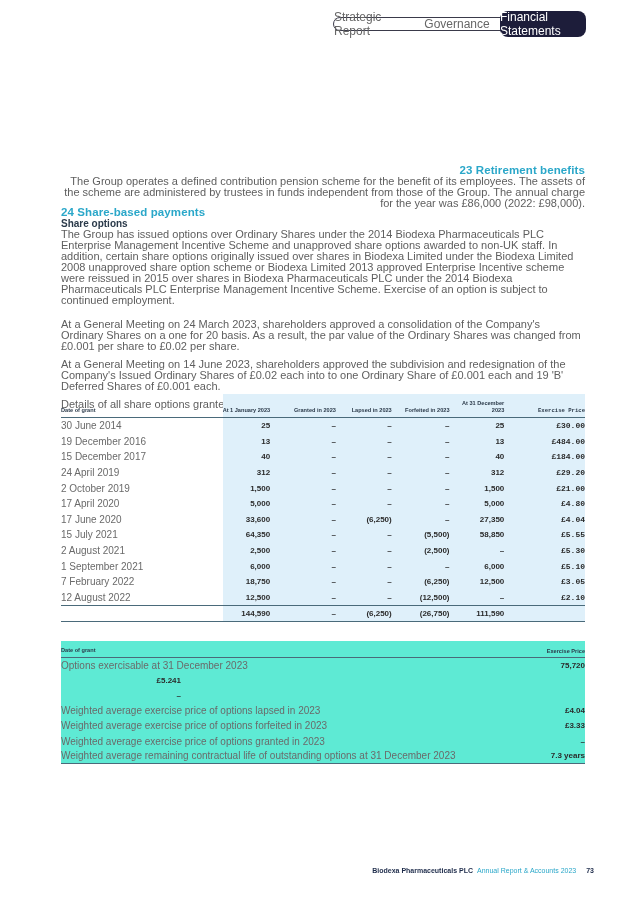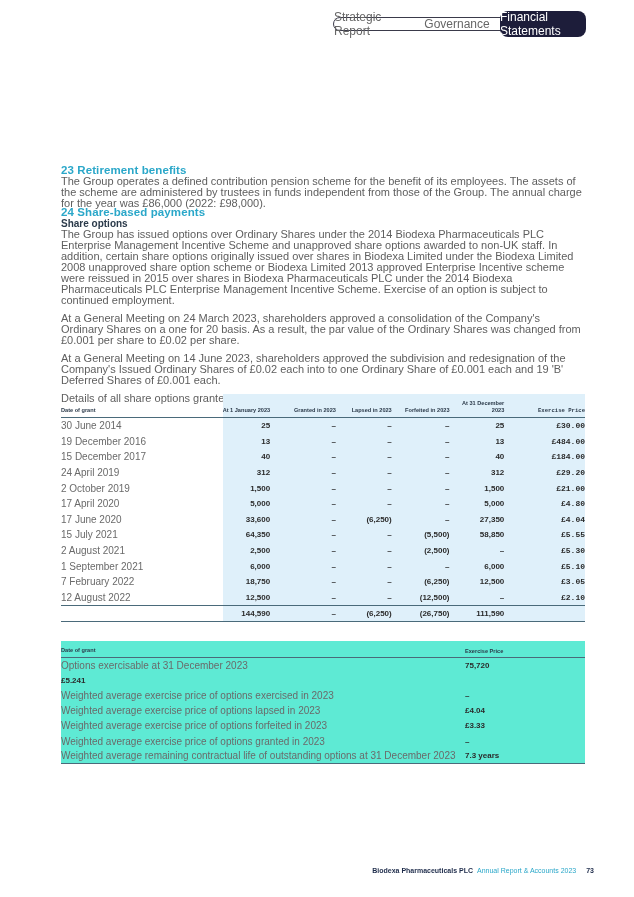--- a/index.html
+++ b/index.html
@@ -15,39 +15,39 @@
   .topnav .n1 { width: 80px; }
   .topnav .n2 { width: 86px; }
   .topnav .n3 { flex: 1; background: #1d1d3a; color: #fff; border-radius: 8px; margin-right: -1px; height: 26px; }
 
   .content { position: absolute; left: 61px; width: 524px; }
 
   h2.sec { color: #2aa7c9; font-size: 11.5px; font-weight: bold; letter-spacing: 0.1px; }
   h3.sub { color: #2b3a4a; font-size: 10px; font-weight: bold; }
   p.body { font-size: 11px; line-height: 11px; color: #5e5e5e; }
 
-  #sec23 { top: 164px; }
+  #sec23 { top: 164px; text-align: right; }
   #sec24 { top: 206px; }
 
   .tbl { position: absolute; left: 61px; width: 524px; font-size: 8px; }
   .tbl .shade { position: absolute; top: 0; bottom: 0; left: 162px; right: 0; background: #dff0fa; }
   .row { position: relative; display: flex; align-items: center; height: 15.6px; }
   .row .c0 { width: 162px; color: #6a6a6a; font-size: 10px; }
   .row .cn { text-align: right; font-weight: bold; color: #2b2b2b; font-size: 8px; }
   .w1 { width: 48px; } .w2 { width: 66px; } .w3 { width: 56px; } .w4 { width: 58px; } .w5 { width: 55px; } .w6 { width: 81px; font-family: Liberation Mono, monospace; }
   .hdr { height: 24px; align-items: flex-end; padding-bottom: 3px; border-bottom: 1.5px solid #4a6a7a; }
   .hdr .c0, .hdr .cn { font-size: 5.6px; font-weight: bold; color: #2b3a4a; line-height: 7px; }
   .total { border-top: 1.5px solid #4a6a7a; border-bottom: 1.5px solid #4a6a7a; height: 17px; }
 
   #tbl1 { top: 394px; }
   #tbl2 { top: 641px; background: #5eead4; }
   #tbl2 .row { height: 15.1px; }
   #tbl2 .hdr { height: 17px; }
   #tbl2 .c0 { flex: 1; }
-  #tbl2 .cv { width: 120px; text-align: left; font-weight: bold; color: #2b2b2b; }
+  #tbl2 .cv { width: 120px; text-align: right; font-weight: bold; color: #2b2b2b; }
   #tbl2 .hdr .cv { font-size: 5.6px; color: #2b3a4a; }
   #tbl2 .last { border-bottom: 1.5px solid #4a6a7a; }
 
   .footer { position: absolute; top: 867px; right: 40px; font-size: 7px; display: flex; gap: 4px; }
   .footer .co { color: #1d2b4a; font-weight: bold; }
   .footer .rep { color: #2aa7c9; }
   .footer .pg { color: #1d2b4a; font-weight: bold; margin-left: 6px; }
 </style>
 </head>
 <body>
@@ -60,21 +60,21 @@
 
 <section class="content" id="sec23">
   <h2 class="sec">23  Retirement benefits</h2>
   <p class="body">The Group operates a defined contribution pension scheme for the benefit of its employees. The assets of the scheme are administered by trustees in funds independent from those of the Group. The annual charge for the year was £86,000 (2022: £98,000).</p>
 </section>
 
 <section class="content" id="sec24">
   <h2 class="sec">24  Share-based payments</h2>
   <h3 class="sub">Share options</h3>
   <p class="body">The Group has issued options over Ordinary Shares under the 2014 Biodexa Pharmaceuticals PLC Enterprise Management Incentive Scheme and unapproved share options awarded to non-UK staff. In addition, certain share options originally issued over shares in Biodexa Limited under the Biodexa Limited 2008 unapproved share option scheme or Biodexa Limited 2013 approved Enterprise Incentive scheme were reissued in 2015 over shares in Biodexa Pharmaceuticals PLC under the 2014 Biodexa Pharmaceuticals PLC Enterprise Management Incentive Scheme. Exercise of an option is subject to continued employment.</p>
-  <p class="body" style="margin-top:7px">At a General Meeting on 24 March 2023, shareholders approved a consolidation of the Company's Ordinary Shares on a one for 20 basis. As a result, the par value of the Ordinary Shares was changed from £0.001 per share to £0.02 per share.</p>
+  <p class="body" style="margin-top:13px">At a General Meeting on 24 March 2023, shareholders approved a consolidation of the Company's Ordinary Shares on a one for 20 basis. As a result, the par value of the Ordinary Shares was changed from £0.001 per share to £0.02 per share.</p>
   <p class="body" style="margin-top:7px">At a General Meeting on 14 June 2023, shareholders approved the subdivision and redesignation of the Company's Issued Ordinary Shares of £0.02 each into to one Ordinary Share of £0.001 each and 19 'B' Deferred Shares of £0.001 each.</p>
   <p class="body" style="margin-top:7px">Details of all share options granted under the Schemes are set out below:</p>
 </section>
 
 <div class="tbl" id="tbl1">
   <div class="shade"></div>
   <div class="row hdr">
     <div class="c0">Date of grant</div>
     <div class="cn w1">At 1 January 2023</div>
     <div class="cn w2">Granted in 2023</div>
@@ -211,21 +211,20 @@
   </div>
   <div id="tbl2-body">
       <div class="row">
         <div class="c0">Options exercisable at 31 December 2023</div>
         <div class="cv">75,720</div>
       </div>
       <div class="row">
         <div class="cv">£5.241</div>
       </div>
       <div class="row">
-        <div class="c0">Weighted average exercise price of options exercised in 2023</div>
         <div class="cv">–</div>
       </div>
       <div class="row">
         <div class="c0">Weighted average exercise price of options lapsed in 2023</div>
         <div class="cv">£4.04</div>
       </div>
       <div class="row">
         <div class="c0">Weighted average exercise price of options forfeited in 2023</div>
         <div class="cv">£3.33</div>
       </div>

